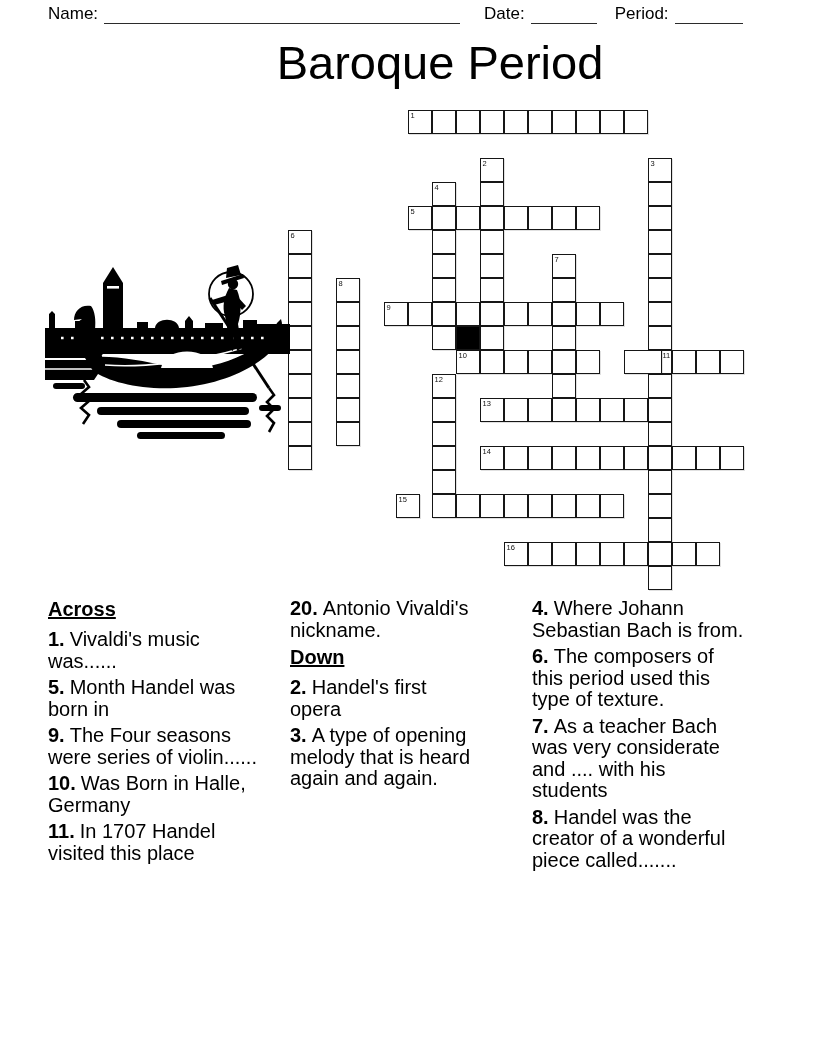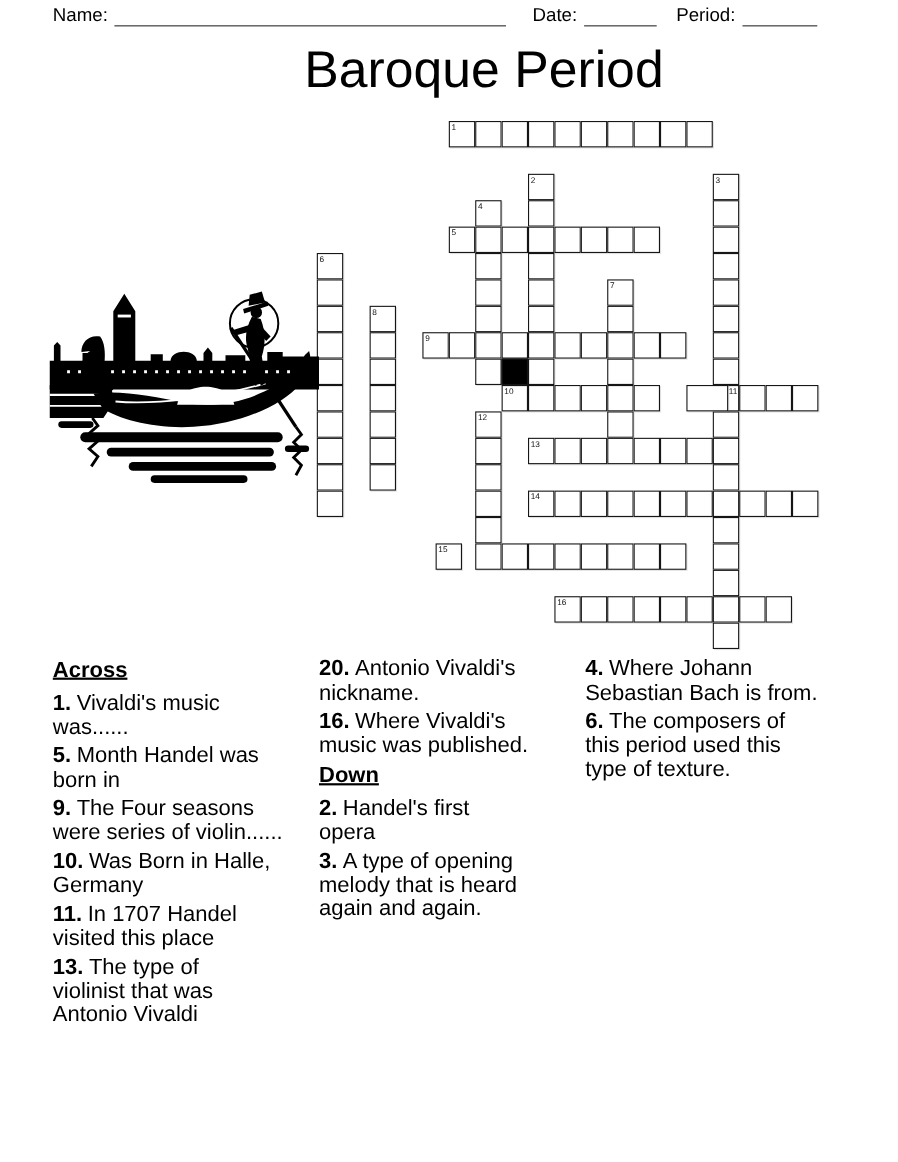--- a/index.html
+++ b/index.html
@@ -248,37 +248,39 @@
       <div class="clue"><b>1.</b><span>Vivaldi's music
 was......</span></div>
       <div class="clue"><b>5.</b><span>Month Handel was
 born in</span></div>
       <div class="clue"><b>9.</b><span>The Four seasons
 were series of violin......</span></div>
       <div class="clue"><b>10.</b><span>Was Born in Halle,
 Germany</span></div>
       <div class="clue"><b>11.</b><span>In 1707 Handel
 visited this place</span></div>
-      <div class="clue"><b>13.</b><span>The type of
-violinist that was
-Antonio Vivaldi</span></div>
     </div>
   <div class="clues-col col2">
       <div class="clue"><b>20.</b><span>Antonio Vivaldi's
 nickname.</span></div>
-      <div class="clue"><b>16.</b><span>Where Vivaldi's
-music was published.</span></div>
       <div class="clue-header">Down</div>
       <div class="clue"><b>2.</b><span>Handel's first
 opera</span></div>
       <div class="clue"><b>3.</b><span>A type of opening
 melody that is heard
 again and again.</span></div>
     </div>
   <div class="clues-col col3">
       <div class="clue"><b>4.</b><span>Where Johann
 Sebastian Bach is from.</span></div>
       <div class="clue"><b>6.</b><span>The composers of
 this period used this
 type of texture.</span></div>
+      <div class="clue"><b>7.</b><span>As a teacher Bach
+was very considerate
+and .... with his
+students</span></div>
+      <div class="clue"><b>8.</b><span>Handel was the
+creator of a wonderful
+piece called.......</span></div>
     </div>
 
 </div>
 
 </body></html>

